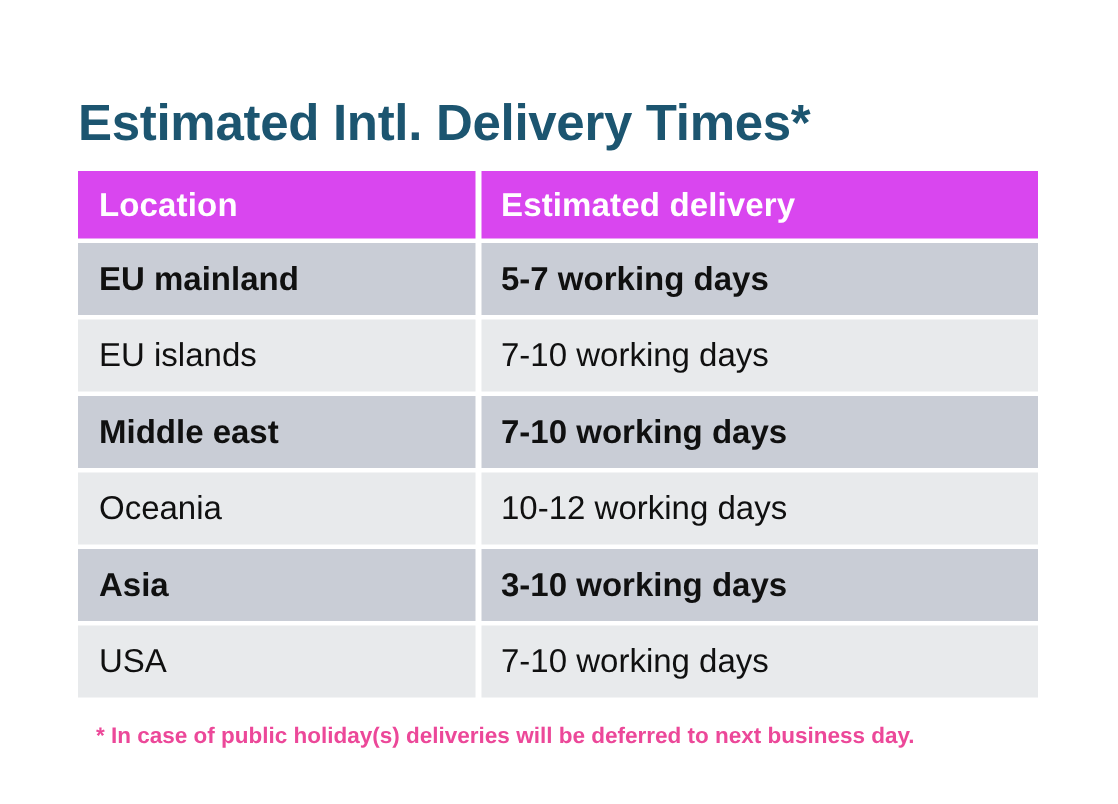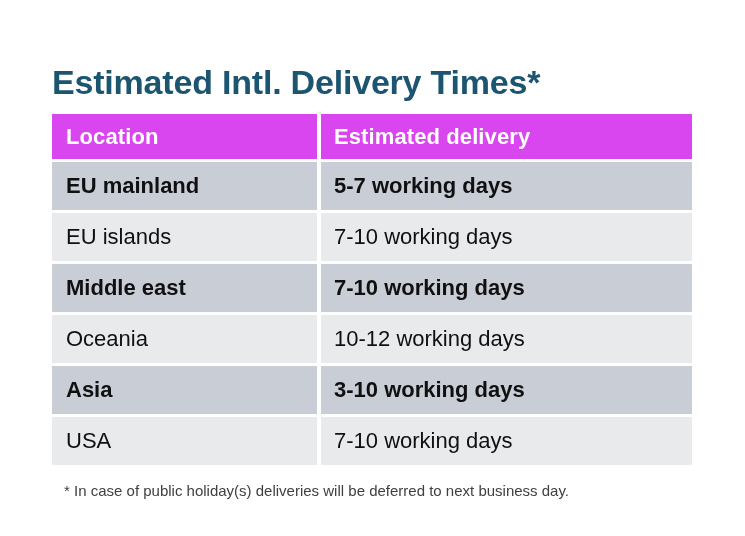--- a/index.html
+++ b/index.html
@@ -109,22 +109,22 @@
 
   
   .footnote {
     position: absolute;
     left: 64px;
     top: 481px;
     width: 660px;
     height: 20px;
     line-height: 20px;
     font-size: 15px;
-    font-weight: 400;
-    color: #404040;
+    font-weight: 700;
+    color: #ec4899;
     white-space: nowrap;
   }
 </style>
 </head>
 <body>
 
 <div class="page">
 
   <h1 class="page-title">Estimated Intl. Delivery Times*</h1>
 

